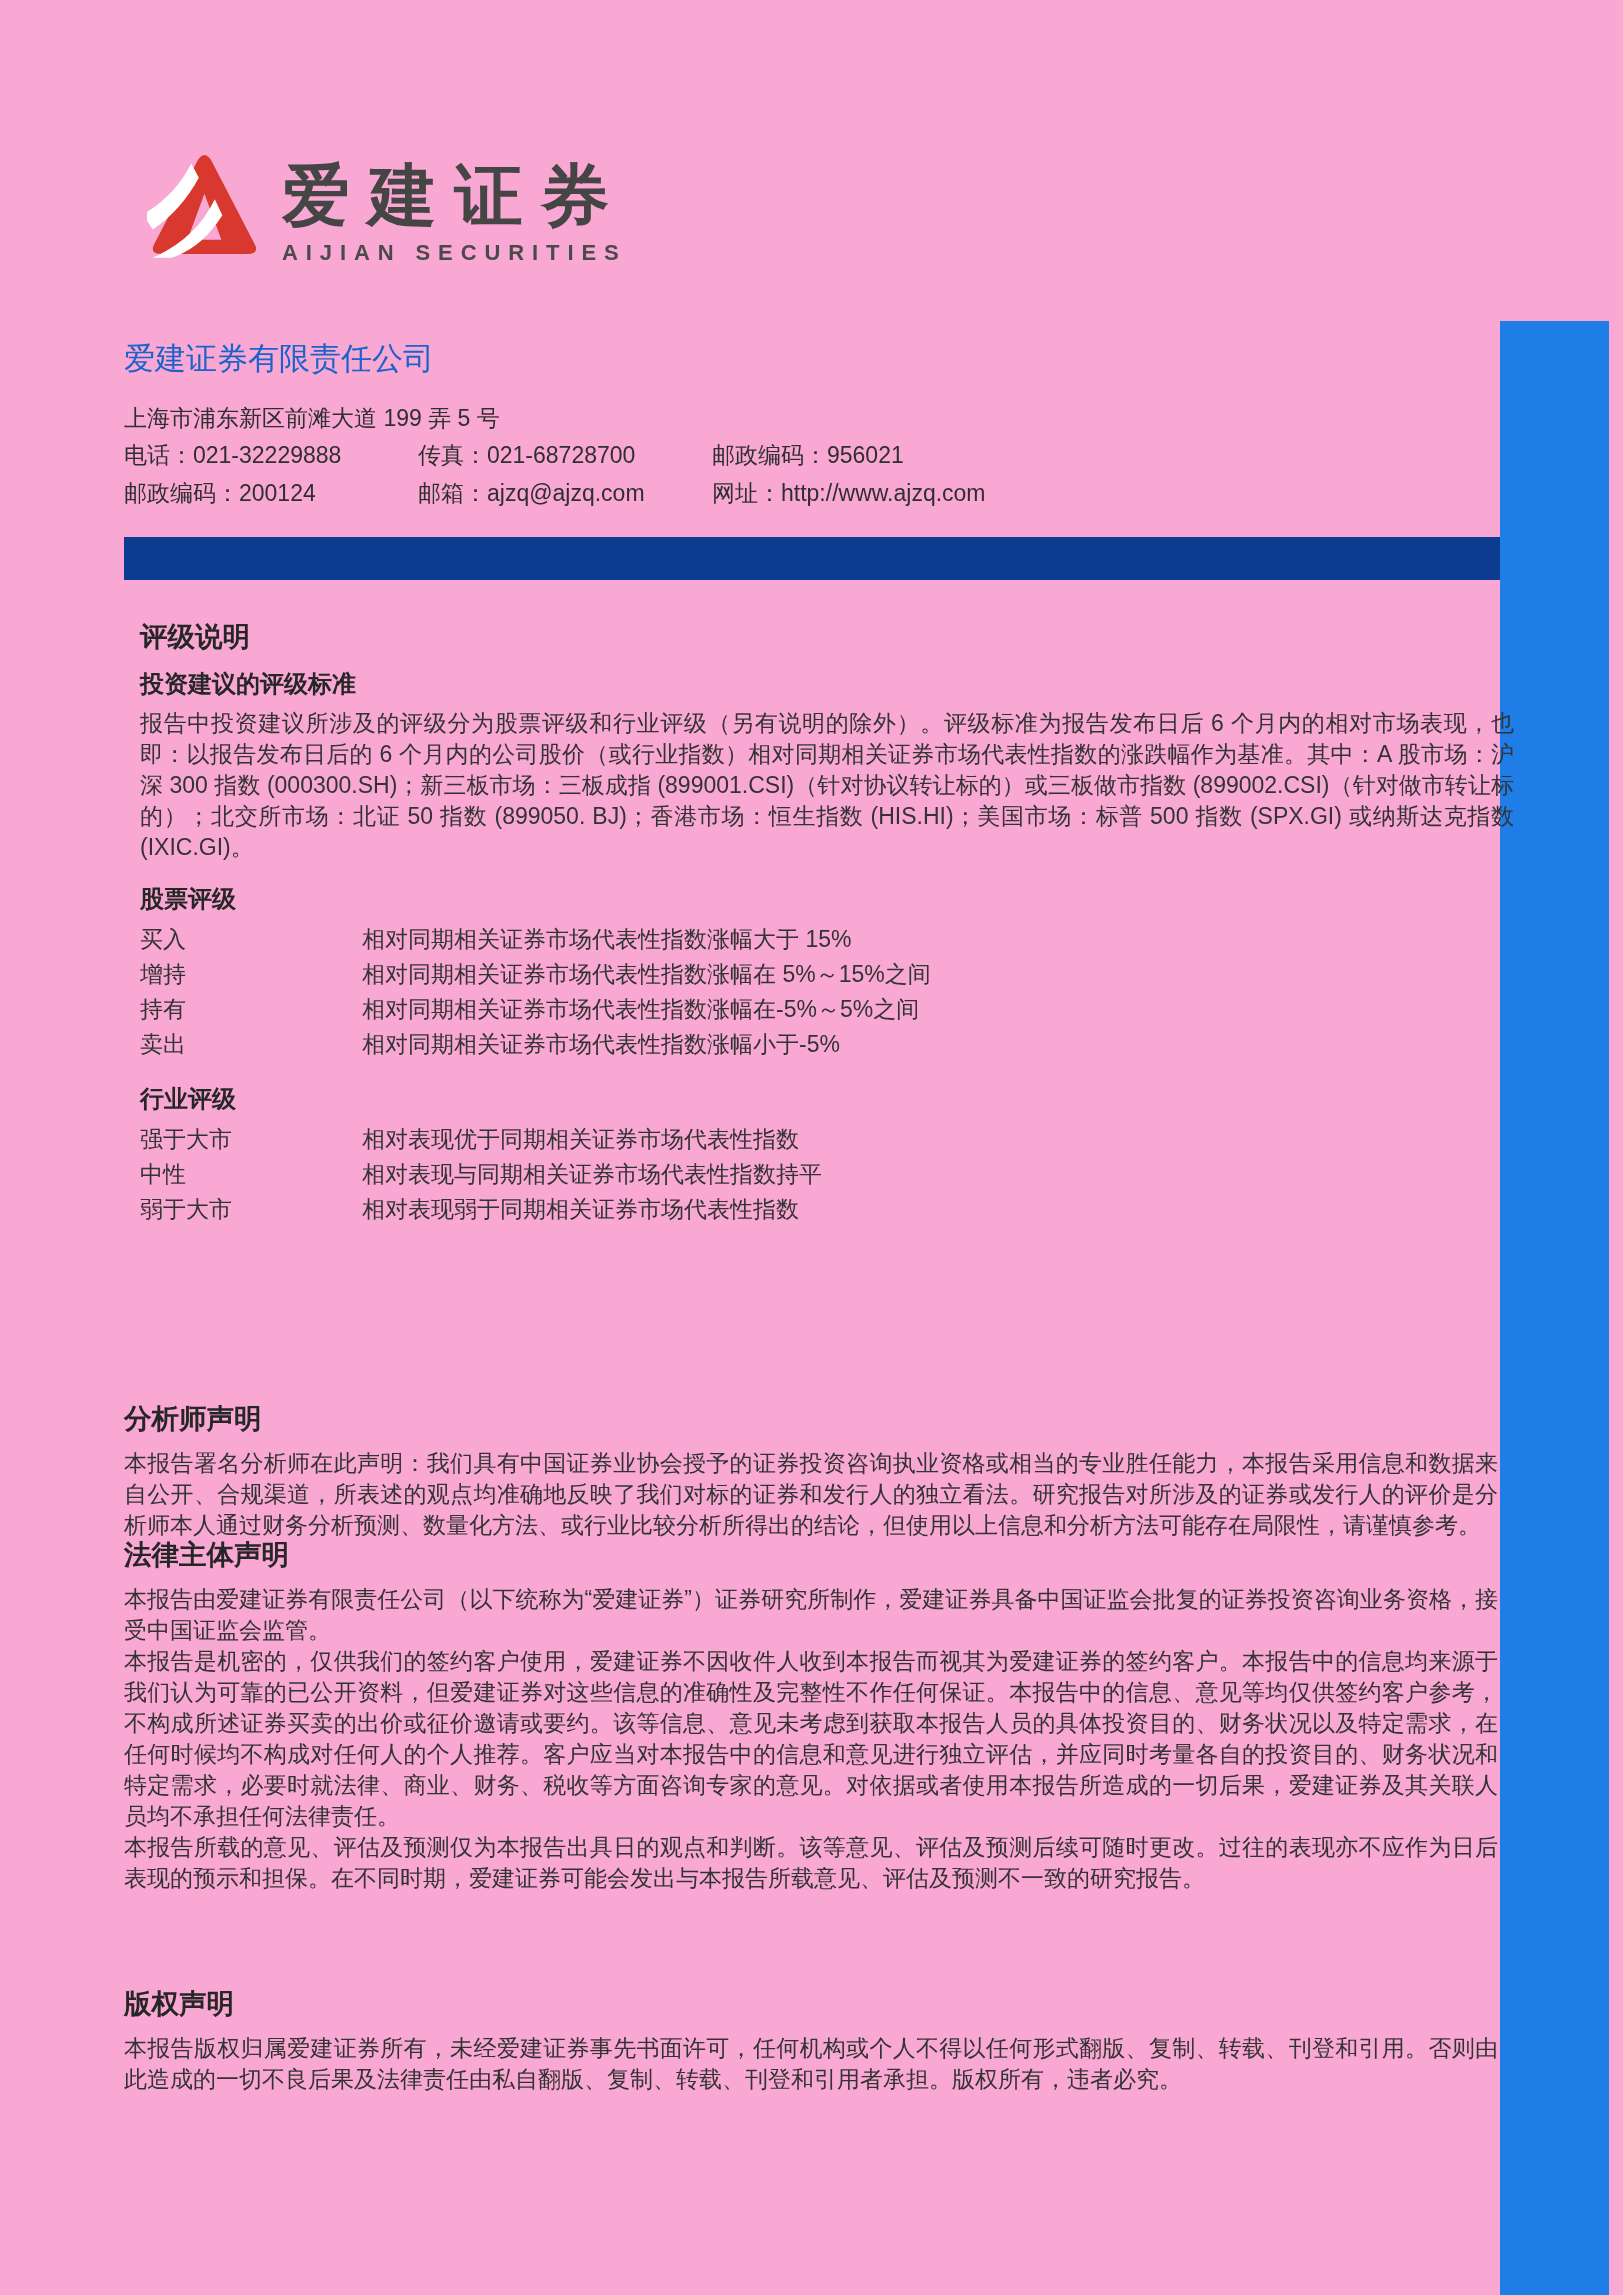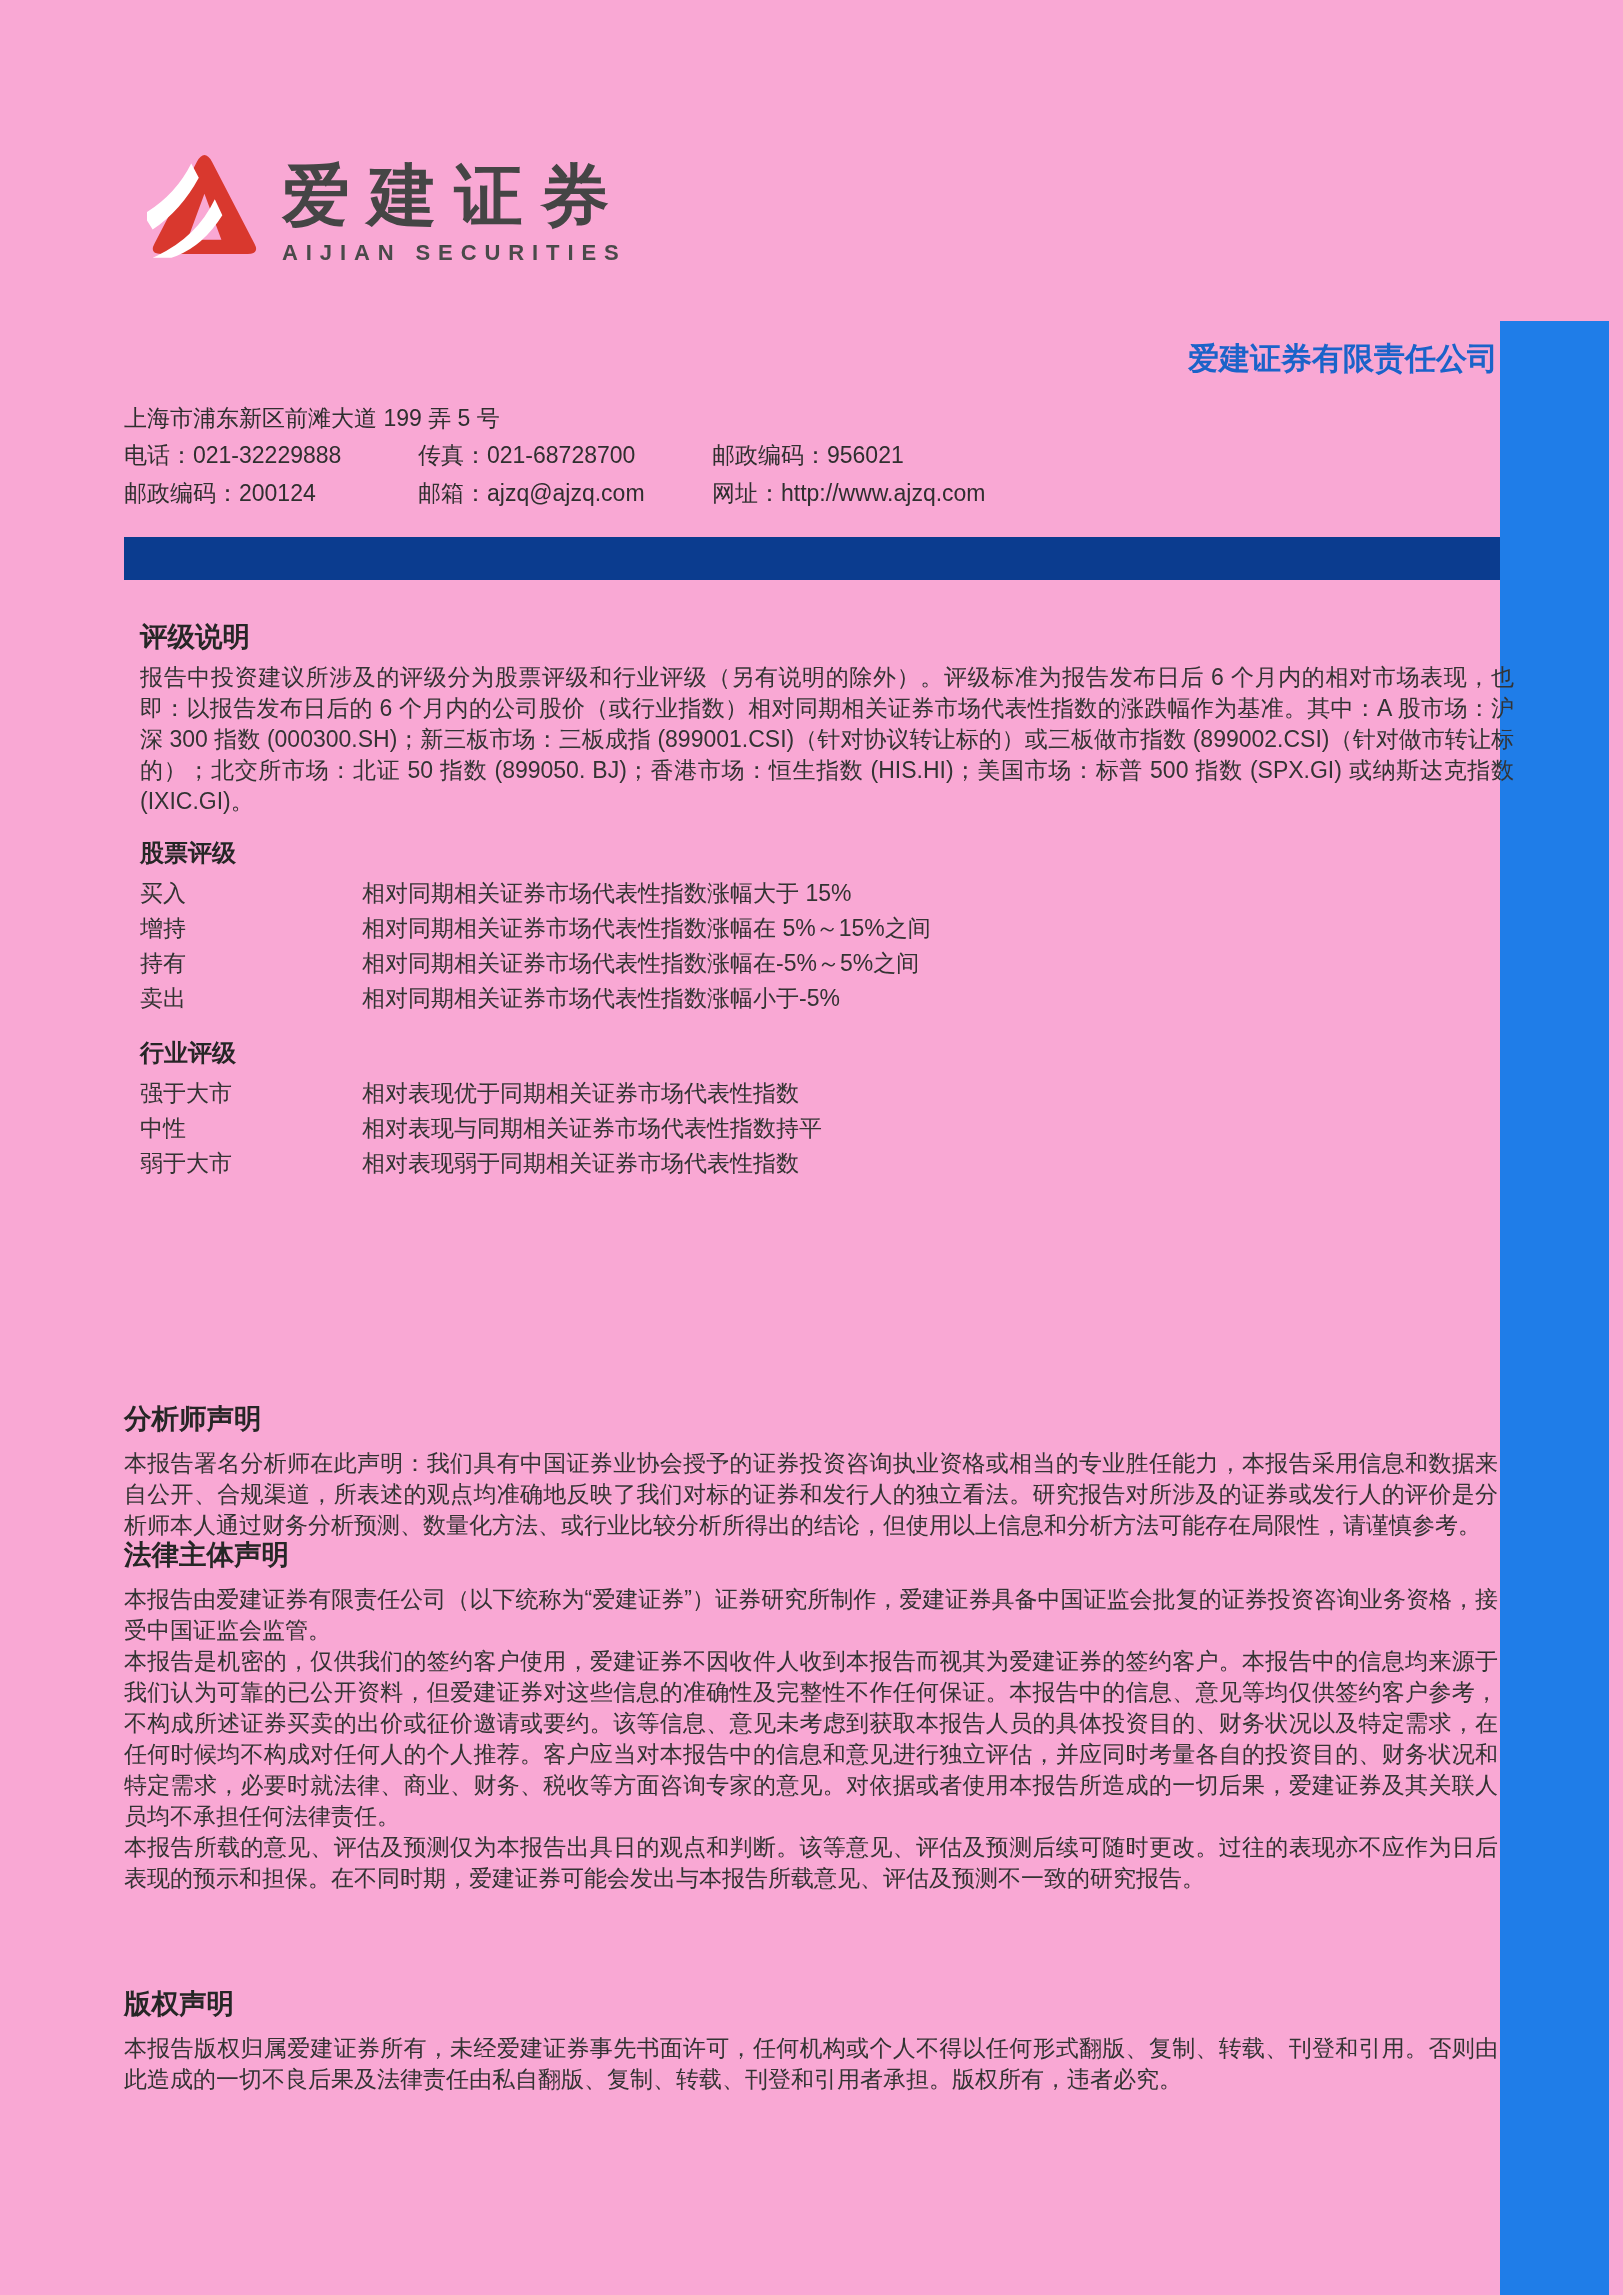--- a/index.html
+++ b/index.html
@@ -15,21 +15,21 @@
   
   .logo { position:absolute; left:147px; top:152px; display:flex; align-items:flex-start; }
   .logo-mark { width:113px; height:106px; }
   .logo-mark svg { display:block; width:113px; height:106px; }
   .logo-text-block { margin-left:22px; padding-top:9.2px; }
   .logo-cn { font-size:68px; font-weight:700; color:#454545; letter-spacing:18.3px; line-height:1; white-space:nowrap; }
   .logo-en { font-size:22px; font-weight:700; color:#4a4a4a; letter-spacing:7.9px; margin-top:10.5px; white-space:nowrap; }
 
   
   .company { position:absolute; left:124px; top:342px; width:1374px; }
-  .company-name { font-size:31px; font-weight:700; color:#1b63c9; line-height:1.1;text-align:right; }
+  .company-name { font-size:31px; font-weight:400; color:#1b63c9; line-height:1.1; }
   .company-address { margin-top:27.5px; font-size:23px; color:#2f2f2f; line-height:29px; }
   .contact-row { display:flex; margin-top:8.5px; font-size:23px; color:#2f2f2f; line-height:29px; }
   .cc1 { width:294px; } .cc2 { width:294px; } .cc3 { flex:1; }
 
   
   .section { position:absolute; left:124px; width:1374px; }
   .h2 { font-size:27.5px; font-weight:700; color:#262626; line-height:1.2; margin:0; }
   .h3 { font-size:24px; font-weight:700; color:#262626; line-height:1.2; margin:0; }
   .body-text { font-size:23px; line-height:31px; text-align:justify; color:#333333; margin:0; }
   .mt14 { margin-top:9.2px; } .mt20 { margin-top:13px; } .mt26 { margin-top:17px; } .mt34 { margin-top:22px; } .mt36 { margin-top:23.6px; }
@@ -77,20 +77,21 @@
     </div>
     <div class="contact-row">
       <div class="cc1"><span>邮政编码：</span><span>200124</span></div>
       <div class="cc2"><span>邮箱：</span><span>ajzq@ajzq.com</span></div>
       <div class="cc3"><span>网址：</span><span>http://www.ajzq.com</span></div>
     </div>
   </div>
 
   <div class="section" id="rating">
     <h2 class="h2">评级说明</h2>
+    <h3 class="h3 mt26">投资建议的评级标准</h3>
     <p class="body-text mt14">报告中投资建议所涉及的评级分为股票评级和行业评级（另有说明的除外）。评级标准为报告发布日后 6 个月内的相对市场表现，也即：以报告发布日后的 6 个月内的公司股价（或行业指数）相对同期相关证券市场代表性指数的涨跌幅作为基准。其中：A 股市场：沪深 300 指数 (000300.SH)；新三板市场：三板成指 (899001.CSI)（针对协议转让标的）或三板做市指数 (899002.CSI)（针对做市转让标的）；北交所市场：北证 50 指数 (899050. BJ)；香港市场：恒生指数 (HIS.HI)；美国市场：标普 500 指数 (SPX.GI) 或纳斯达克指数 (IXIC.GI)。</p>
 
     <h3 class="h3 mt34">股票评级</h3>
     <div class="rate-table">
       <div class="rate-row">
         <div class="rate-term">买入</div>
         <div class="rate-def">相对同期相关证券市场代表性指数涨幅大于 15%</div>
       </div>
       <div class="rate-row">
         <div class="rate-term">增持</div>

